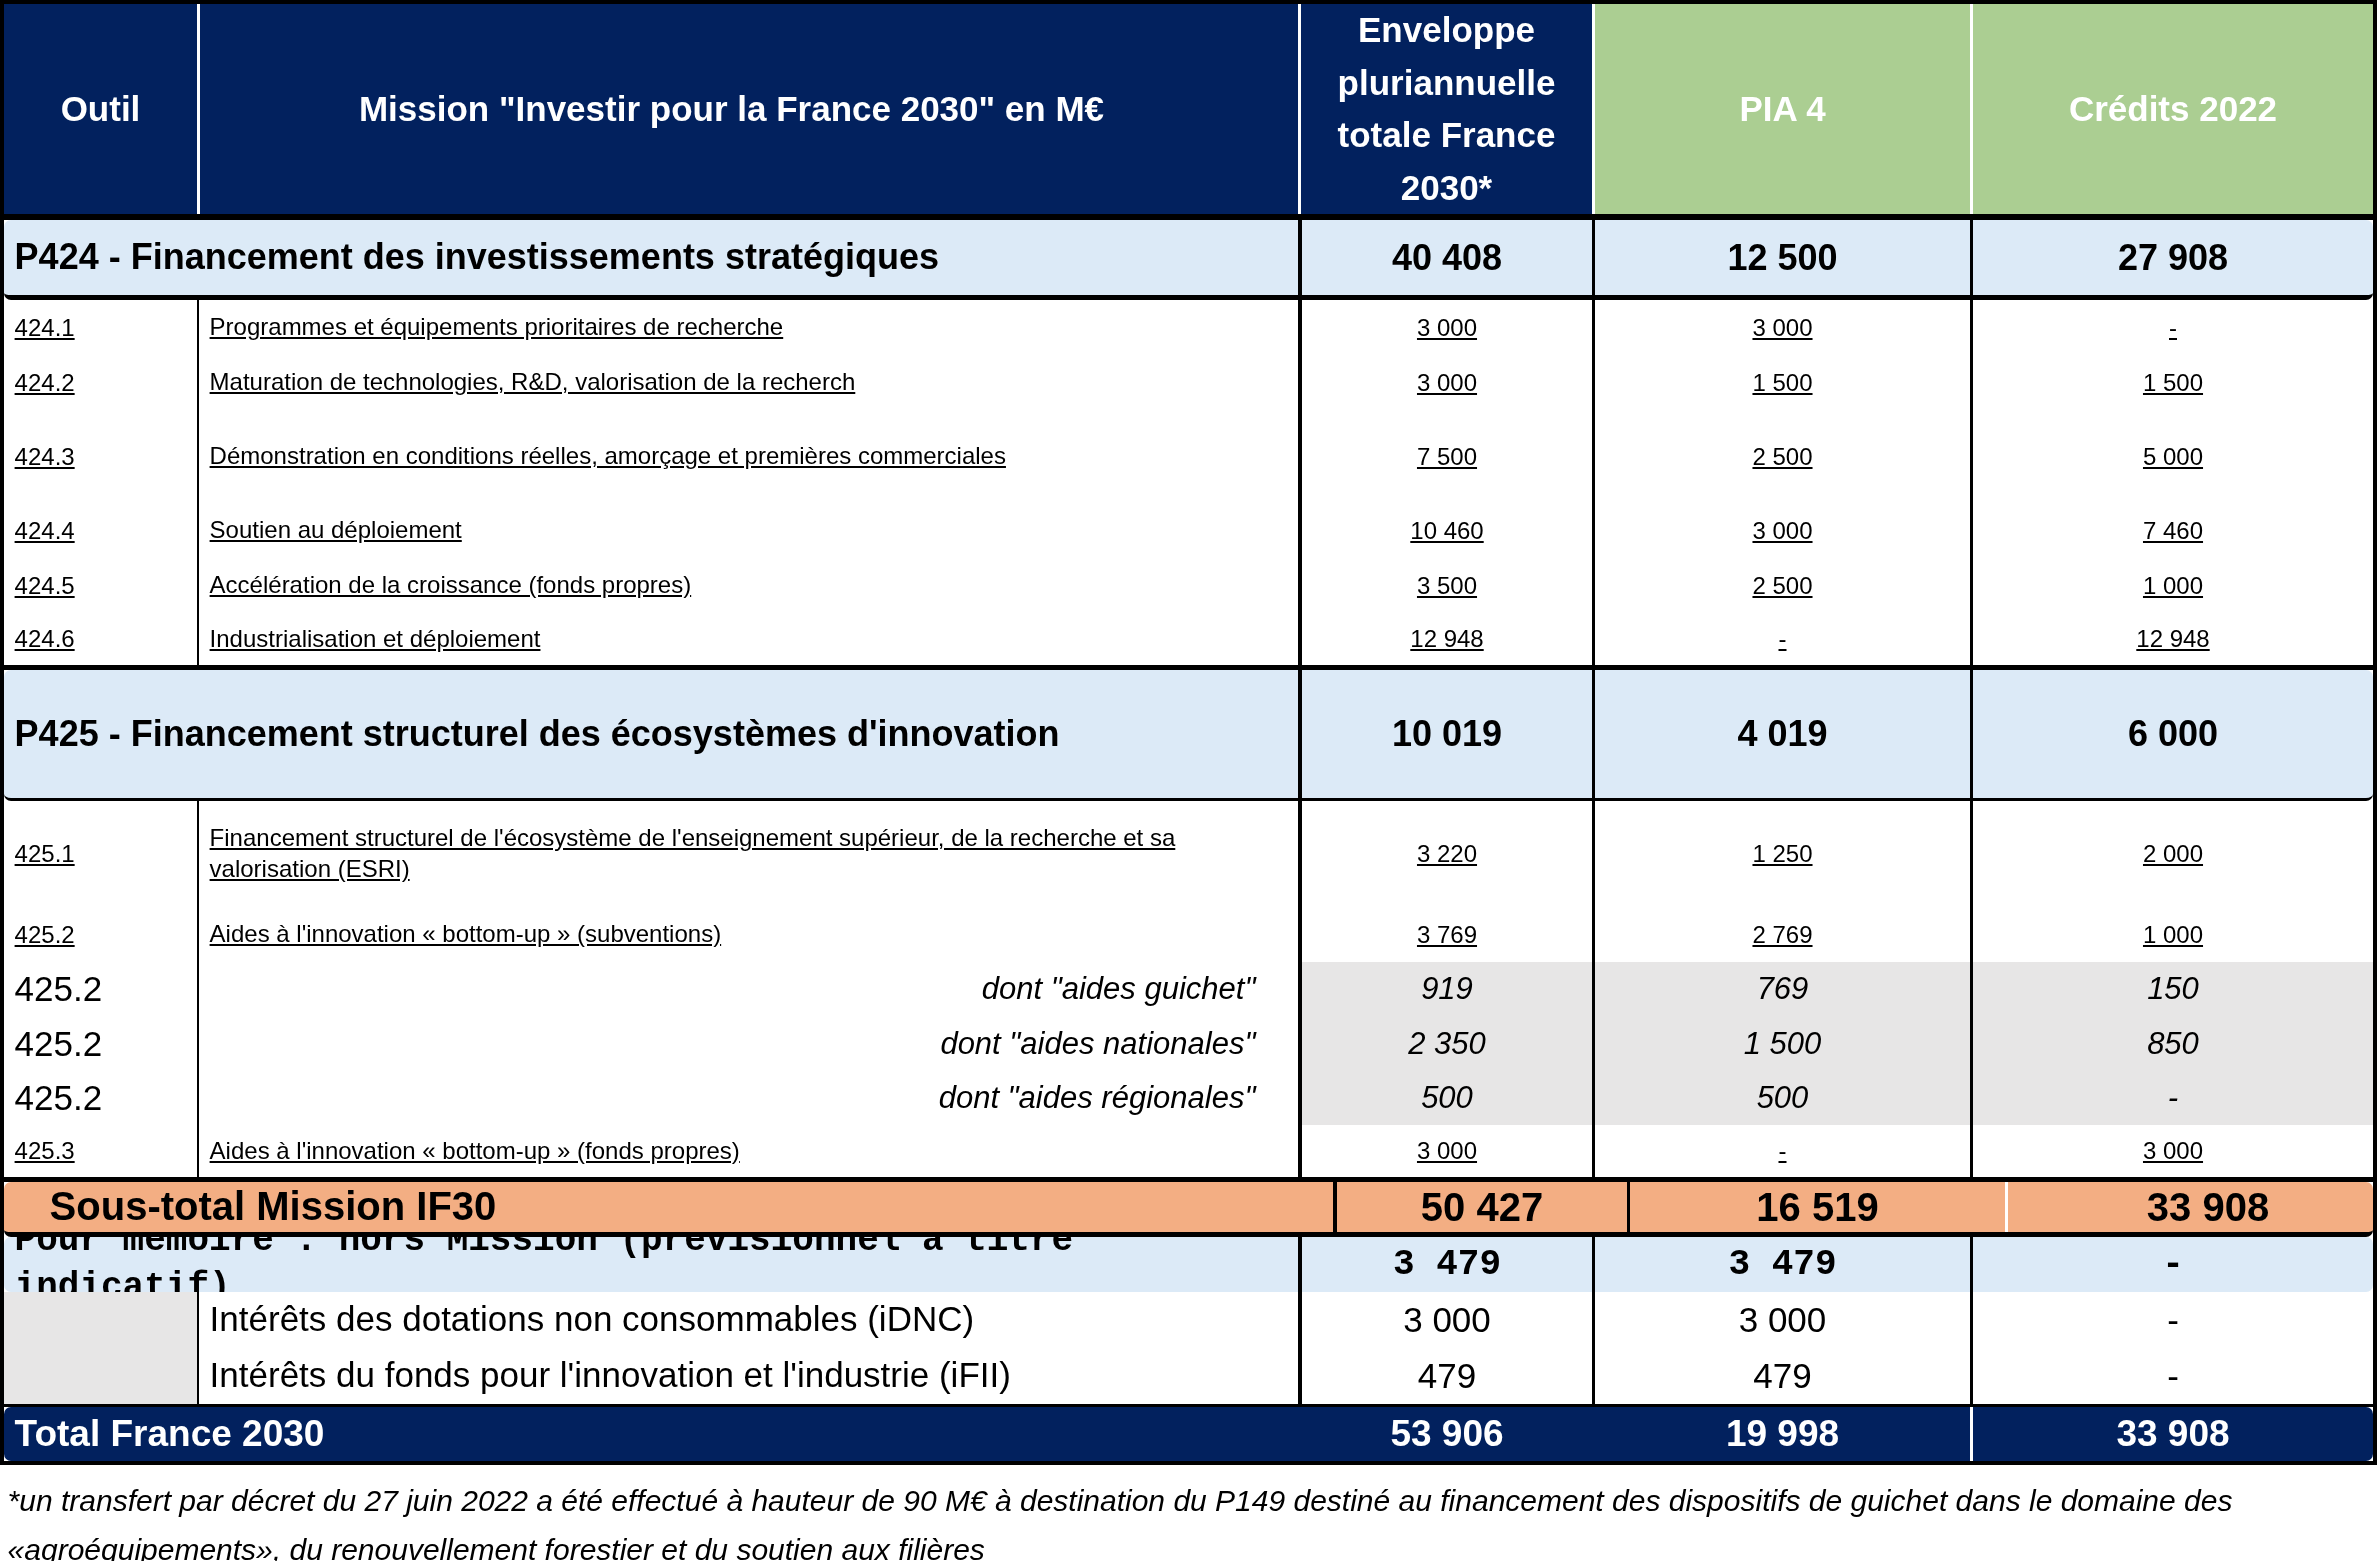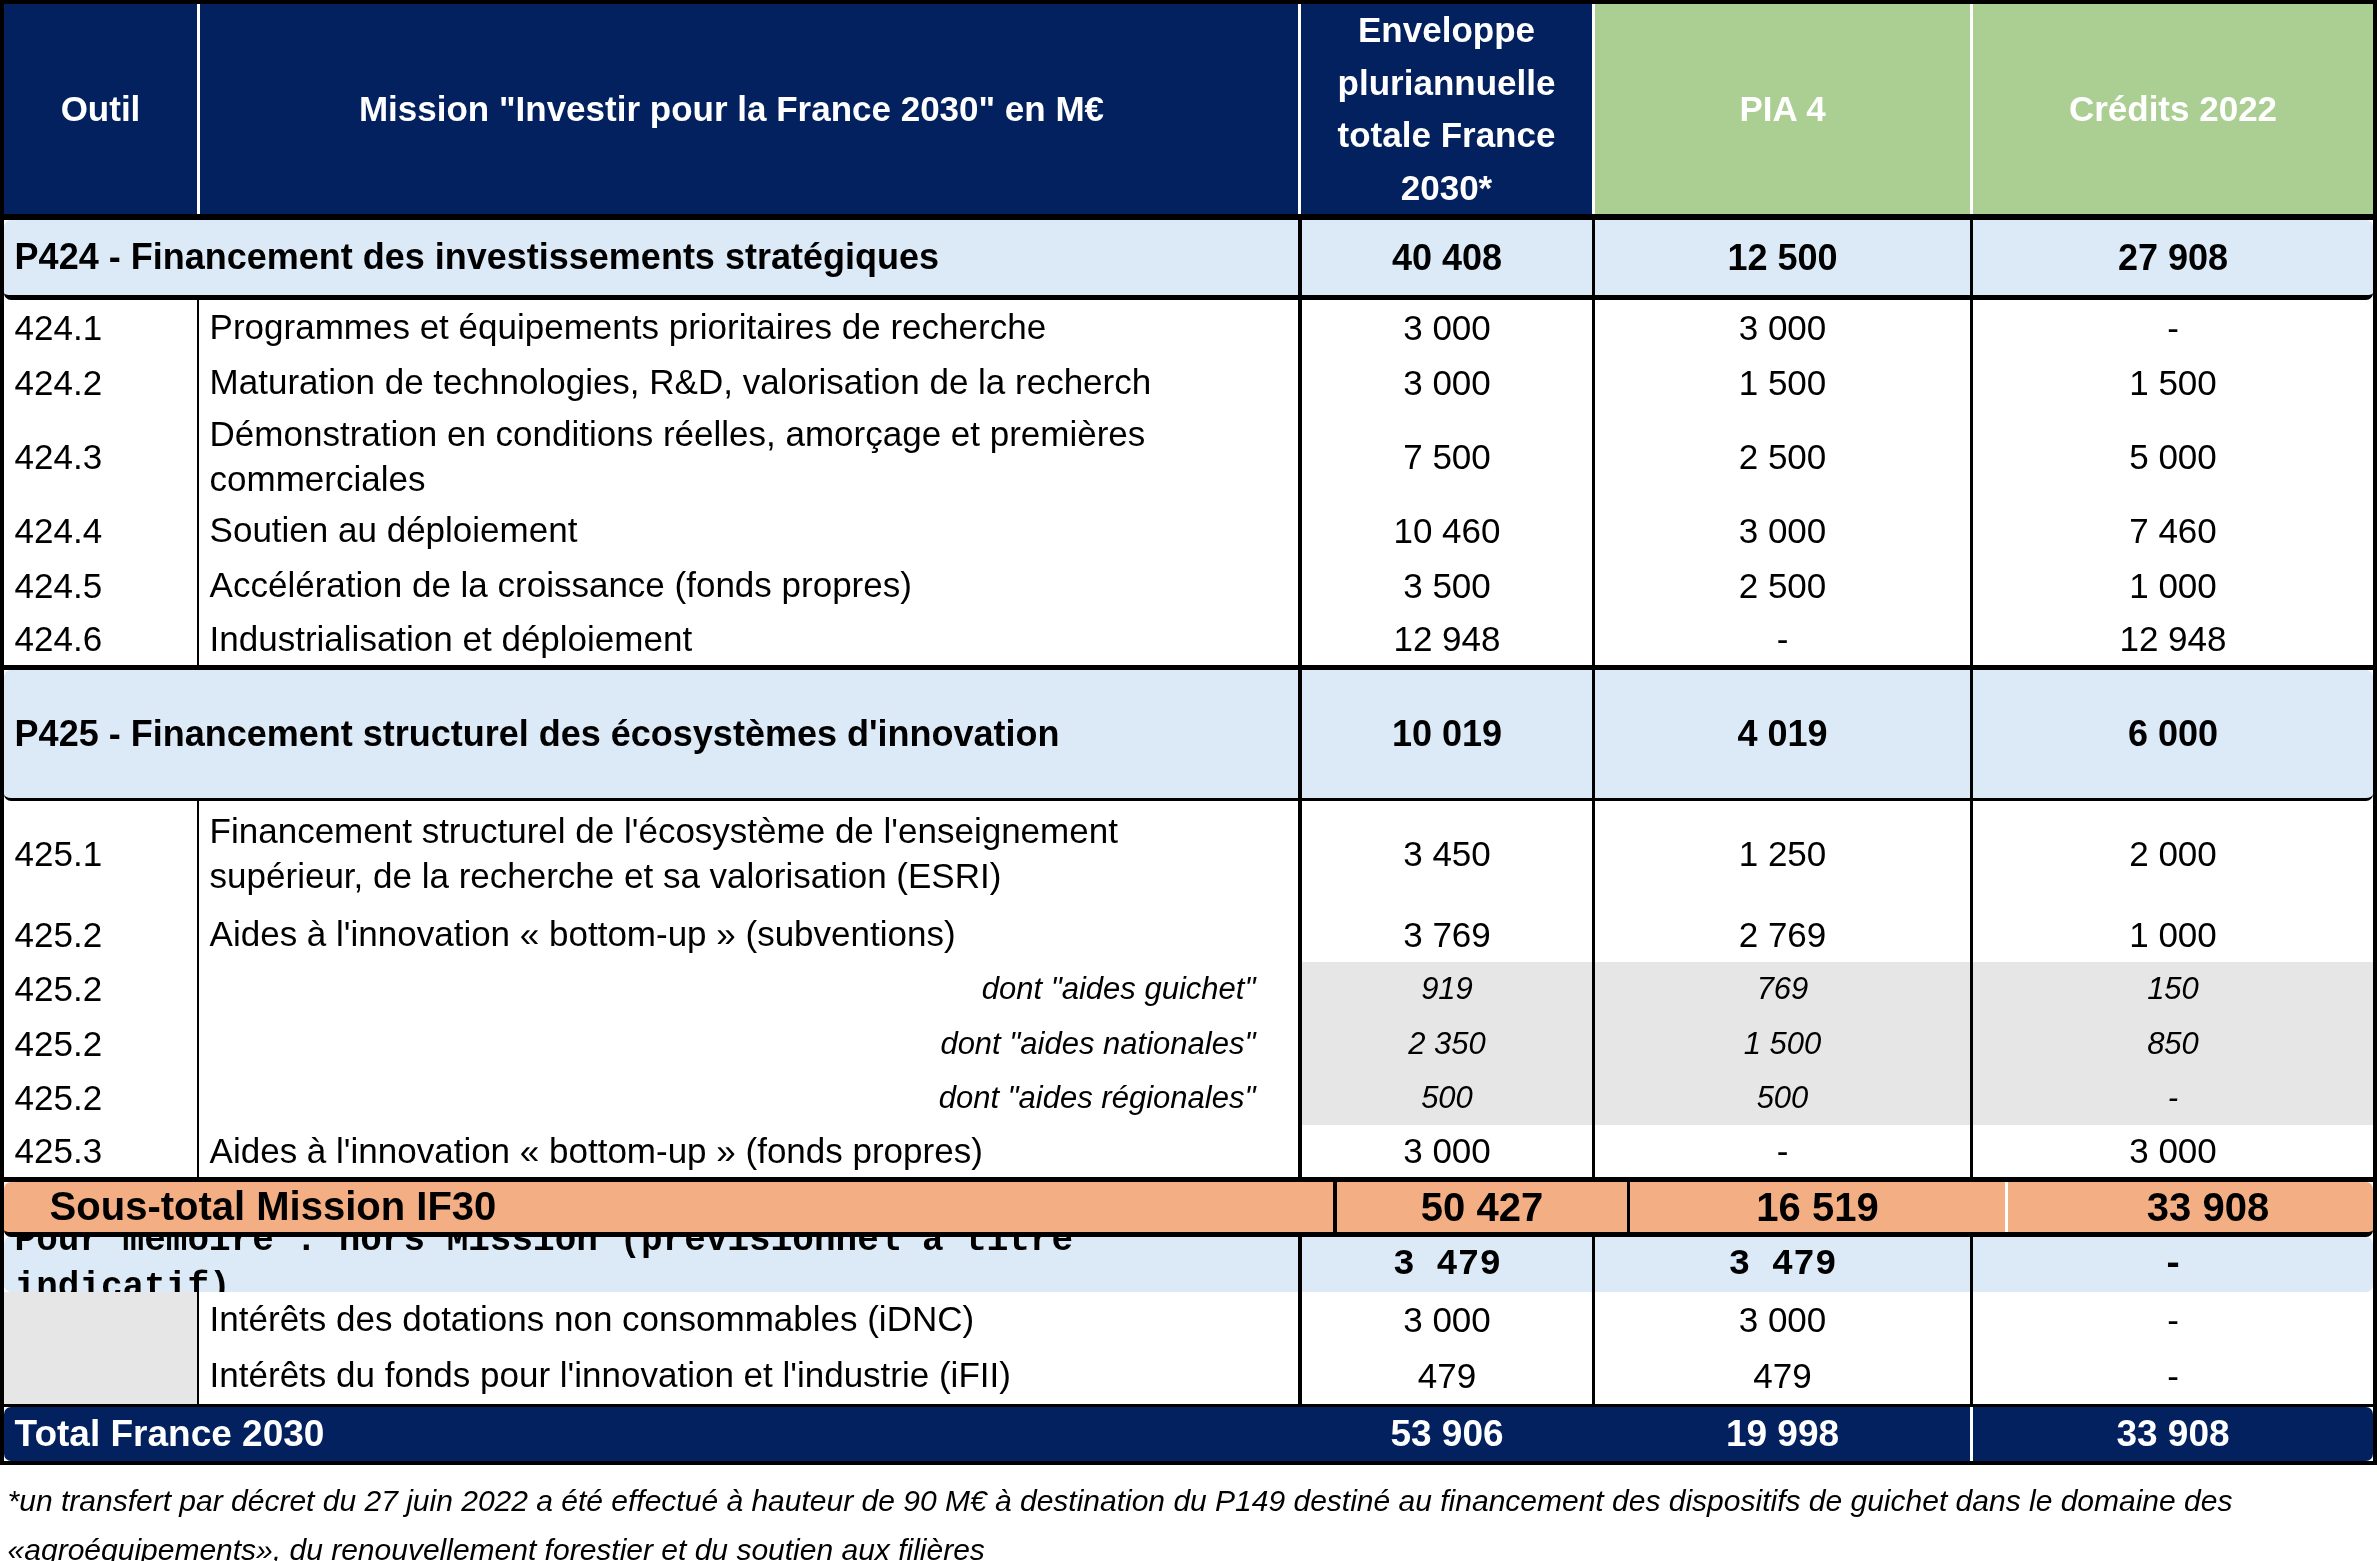--- a/index.html
+++ b/index.html
@@ -30,21 +30,21 @@
   .num  { justify-content: center; text-align: center; }
 
   
   .row.header { background: var(--navy); color: #fff; font-weight: bold; font-size: 35px; height: 216px; border-bottom: 6px solid #000; }
   .row.header .c { justify-content: center; text-align: center; padding: 0 7.6px; line-height: 1.5; }
   .row.header .cMission, .row.header .cEnv, .row.header .cPia, .row.header .cCred { border-left: 3.8px solid #fff; }
   .row.header .cPia, .row.header .cCred { background: var(--green); }
 
   
   .row.section  { background: var(--lightblue); font-weight: bold; font-size: 36px; }
-  .row.detail   { font-size: 35px; }
+  .row.detail   { font-size: 24px; text-decoration: underline; }
   .row.dont     { font-size: 31px; font-style: italic; }
   .row.dont .code { font-style: normal; font-size: 35px; }
   .row.dont .lbl  { justify-content: flex-end; text-align: right; padding-right: 7.6px; }
   .row.dont .num  { background: var(--gray); }
   .row.subtotal { background: var(--orange); font-weight: bold; font-size: 40px; padding-left: 35px; }
   .row.subtotal .cCred { border-left-color: #fff; }
   .row.memo     { background: var(--lightblue); font-weight: bold; font-size: 36px; }
   .row.memo2    { font-size: 35px; }
   .row.memo2 .code { background: var(--gray); }
   .row.total    { background: var(--navy); color: #fff; font-weight: bold; font-size: 37px; }
@@ -123,21 +123,21 @@
       </div>
       <div class="row section merged" style="height: 131px; border-bottom: 3px solid rgb(0, 0, 0);">
         <div class="c lbl">P425 - Financement structurel des écosystèmes d'innovation</div>
         <div class="c cEnv num">10 019</div>
         <div class="c cPia num">4 019</div>
         <div class="c cCred num">6 000</div>
       </div>
       <div class="row detail" style="height: 106px;">
         <div class="c code">425.1</div>
         <div class="c lbl cMission">Financement structurel de l'écosystème de l'enseignement supérieur, de la recherche et sa valorisation (ESRI)</div>
-        <div class="c cEnv num">3 450</div>
+        <div class="c cEnv num">3 220</div>
         <div class="c cPia num">1 250</div>
         <div class="c cCred num">2 000</div>
       </div>
       <div class="row detail" style="height: 55px;">
         <div class="c code">425.2</div>
         <div class="c lbl cMission">Aides à l'innovation « bottom-up » (subventions)</div>
         <div class="c cEnv num">3 769</div>
         <div class="c cPia num">2 769</div>
         <div class="c cCred num">1 000</div>
       </div>

